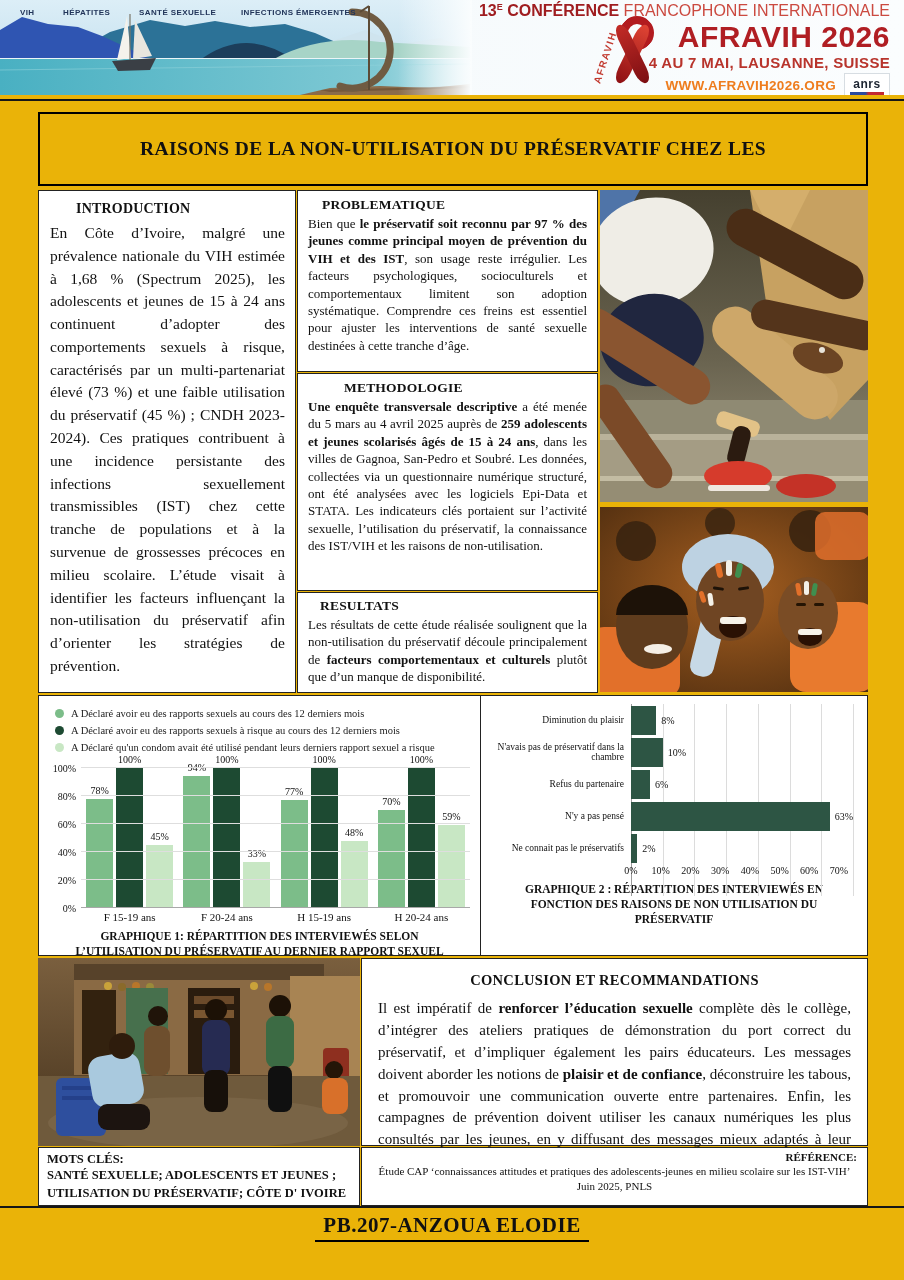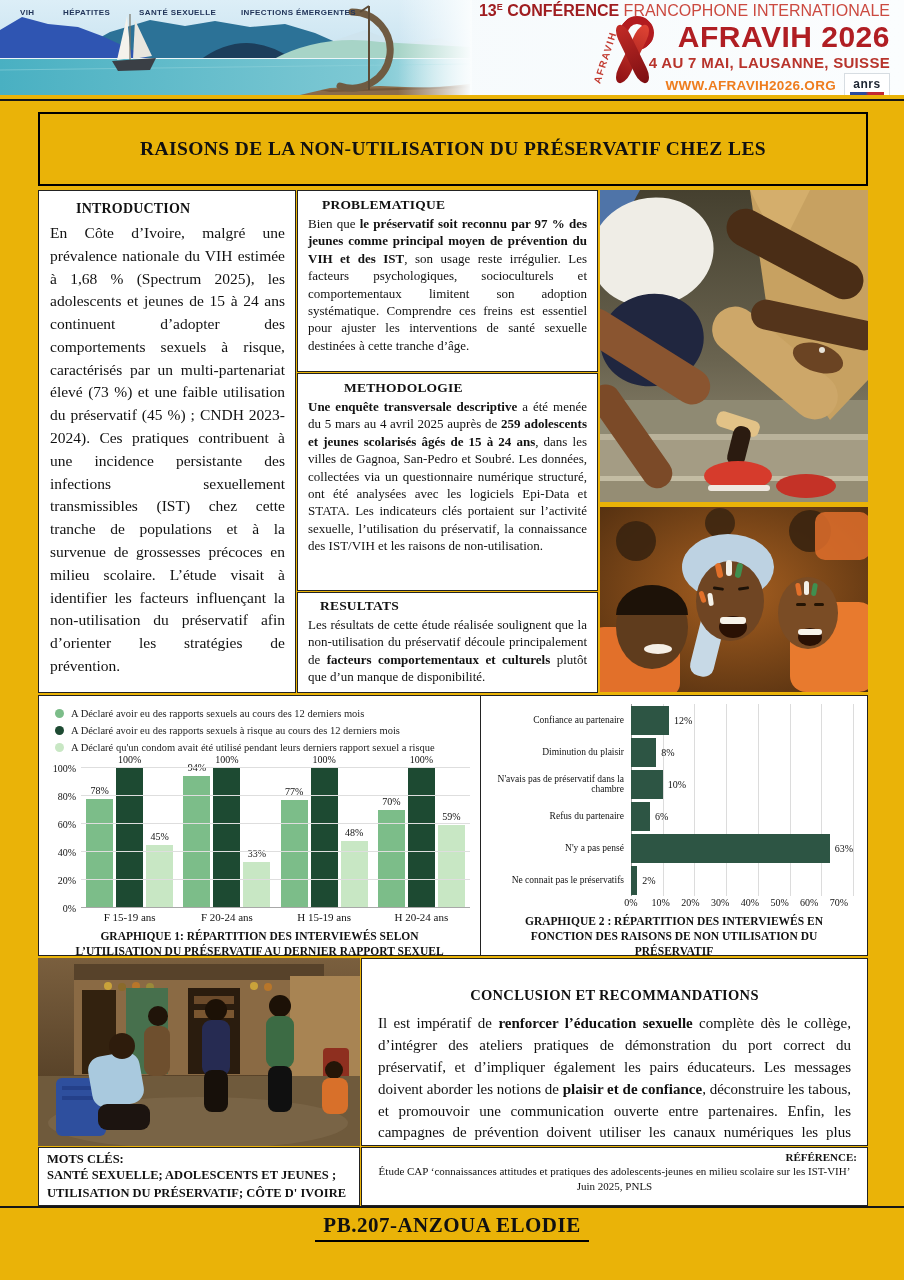--- a/index.html
+++ b/index.html
@@ -86,21 +86,21 @@
   .c2-gl{position:absolute;top:0;bottom:0;width:1px;background:#dcdcdc;}
   .c2-rows{position:relative;}
   .c2-row{display:flex;align-items:center;height:32px;}
   .c2-label{flex:0 0 150px;font-size:9.5px;line-height:1.08;text-align:right;padding-right:7px;box-sizing:border-box;}
   .c2-zone{flex:1;display:flex;align-items:center;height:100%;position:relative;}
   .c2-bar{height:29px;}
   .c2-val{margin-left:5px;font-size:10px;}
   .c2-xticks{position:relative;height:14px;margin-left:150px;margin-right:14px;}
   .c2-xt{position:absolute;top:1px;transform:translateX(-50%);font-size:10px;}
   
-  .concl-box{left:361px;top:958px;width:507px;height:188px;padding:28px 16px 0;}
+  .concl-box{left:361px;top:958px;width:507px;height:188px;padding:13px 16px 0;}
   .concl-box .sec-head{font-size:14.5px;text-align:center;margin-bottom:9px;letter-spacing:.3px;}
   .concl-box .body{font-size:15px;line-height:1.46;text-align:justify;}
   .mots-box{left:38px;top:1147px;width:322px;height:59px;padding:4px 8px 0;}
   .mots-box .h{font-size:12.5px;font-weight:bold;}
   .mots-box .b{font-size:12.5px;font-weight:bold;line-height:1.4;}
   .ref-box{left:361px;top:1147px;width:507px;height:59px;padding:3px 10px 0;}
   .ref-box .h{font-size:11px;font-weight:bold;text-align:right;}
   .ref-box .b{font-size:11px;text-align:center;line-height:1.35;margin-top:1px;}
   .footer{position:absolute;left:0;top:1213px;width:904px;text-align:center;}
   .footer span{display:inline-block;font-size:21px;font-weight:bold;letter-spacing:.5px;
@@ -367,27 +367,20 @@
           <div class="c2-gl" style="left: 0%; background: rgb(154, 154, 154);"></div>
           <div class="c2-gl" style="left: 14.2857%;"></div>
           <div class="c2-gl" style="left: 28.5714%;"></div>
           <div class="c2-gl" style="left: 42.8571%;"></div>
           <div class="c2-gl" style="left: 57.1429%;"></div>
           <div class="c2-gl" style="left: 71.4286%;"></div>
           <div class="c2-gl" style="left: 85.7143%;"></div>
           <div class="c2-gl" style="left: 100%;"></div>
         </div>
       <div class="c2-rows">
-          <div class="c2-row">
-            <div class="c2-label">Confiance au partenaire</div>
-            <div class="c2-zone">
-              <div class="c2-bar" style="width: 17.1429%; background: rgb(45, 85, 68);"></div>
-              <span class="c2-val">12%</span>
-            </div>
-          </div>
           <div class="c2-row">
             <div class="c2-label">Diminution du plaisir</div>
             <div class="c2-zone">
               <div class="c2-bar" style="width: 11.4286%; background: rgb(45, 85, 68);"></div>
               <span class="c2-val">8%</span>
             </div>
           </div>
           <div class="c2-row">
             <div class="c2-label">N'avais pas de préservatif dans la chambre</div>
             <div class="c2-zone">

